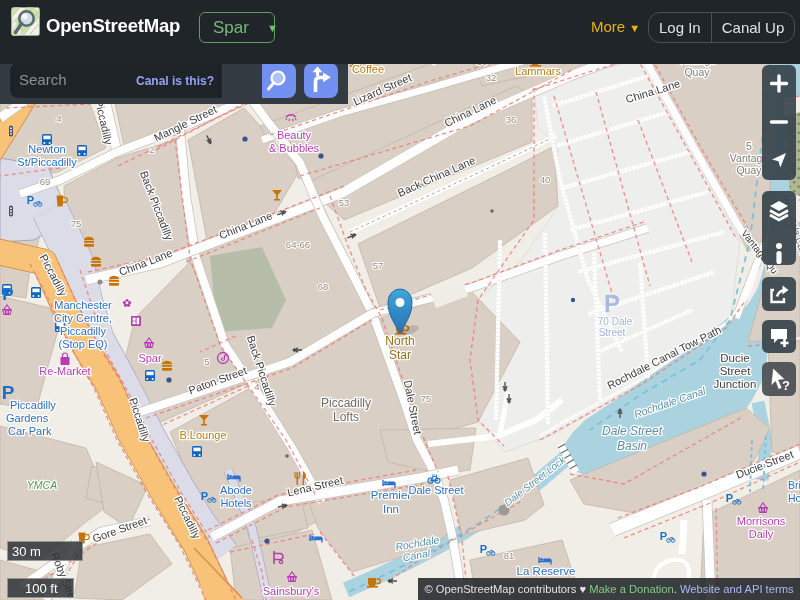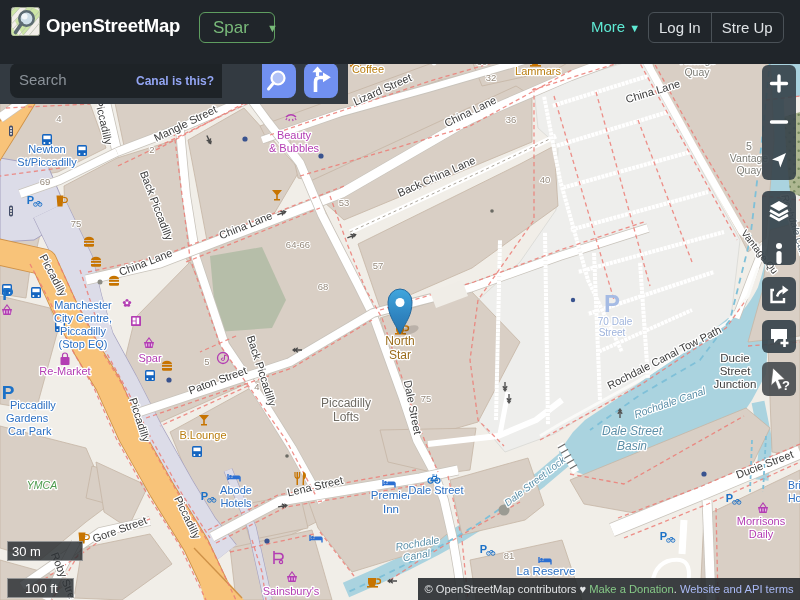--- a/index.html
+++ b/index.html
@@ -8,22 +8,22 @@
   #mapsvg{position:absolute;left:0;top:0;}
   
   #nav{position:absolute;left:0;top:0;width:800px;height:64px;background:#20252a;z-index:20;}
   #logo{position:absolute;left:11px;top:7px;}
   #brand{position:absolute;left:46px;top:15px;color:#fff;font-size:18.5px;font-weight:bold;letter-spacing:-0.2px;}
   #editbtn{position:absolute;left:199px;top:12px;width:74px;height:29px;border:1.5px solid #5f9e60;
     border-radius:6px;display:flex;align-items:center;}
   #editbtn .lbl{color:#79ba7a;font-size:17px;padding:0 10px 0 13px;}
   #editbtn .sep{width:1.5px;height:29px;background:#5f9e60;}
   #editbtn .car{color:#79ba7a;font-size:11px;padding:0 8px;}
-  #more{position:absolute;left:591px;top:18px;color:#5eead4;font-size:15px;text-align:right;}
-  #authgrp{position:absolute;left:648px;top:12px;height:29px;border:1px solid #4a5157;border-radius:6px;
+  #more{position:absolute;left:591px;top:18px;color:#eab308;font-size:15px;text-align:right;}
+  #authgrp{position:absolute;left:648px;top:12px;height:29px;border:1px solid #4a5157;border-radius:12px;
     display:flex;align-items:center;color:#dfe3e6;font-size:15px;white-space:nowrap;}
   #authgrp .a{padding:0 10px;}
   #authgrp .sep{width:1px;height:29px;background:#4a5157;}
   
   #spanel{position:absolute;left:0;top:56px;width:348px;height:48px;background:#333a41;z-index:15;}
   #sinput{position:absolute;left:10px;top:7px;width:212px;height:35px;background:#1E2327;
     border-radius:8px 0 0 8px;}
   #sinput .ph{position:absolute;left:9px;top:8px;color:#8b9299;font-size:15px;}
   #sinput .wit{position:absolute;right:8px;top:11px;color:#93a5f3;font-size:12px;font-weight:bold;}
   #sbtn{position:absolute;left:262px;top:7px;width:34px;height:35px;background:#7190f0;border-radius:0 8px 8px 0;}
@@ -609,21 +609,21 @@
   <div id="brand">OpenStreetMap</div>
   <div id="editbtn">
         <span class="lbl">Spar</span>
         <span class="sep"></span>
         <span class="car">▼</span>
       </div>
   <div id="more">More <span style="font-size:11px;">▼</span></div>
   <div id="authgrp">
         <span class="a">Log In</span>
         <span class="sep"></span>
-        <span class="a">Stre Up</span>
+        <span class="a">Canal Up</span>
       </div>
 </div>
 
 <div id="spanel">
   <div id="sinput">
         <span class="ph">Search</span>
         <span class="wit">Canal is this?</span>
       </div>
   <div id="sbtn"><svg width="34" height="35" viewBox="0 0 34 35">
     <circle cx="16" cy="15" r="6.5" fill="rgba(255,255,255,0.45)" stroke="#fff" stroke-width="2.2"></circle>

